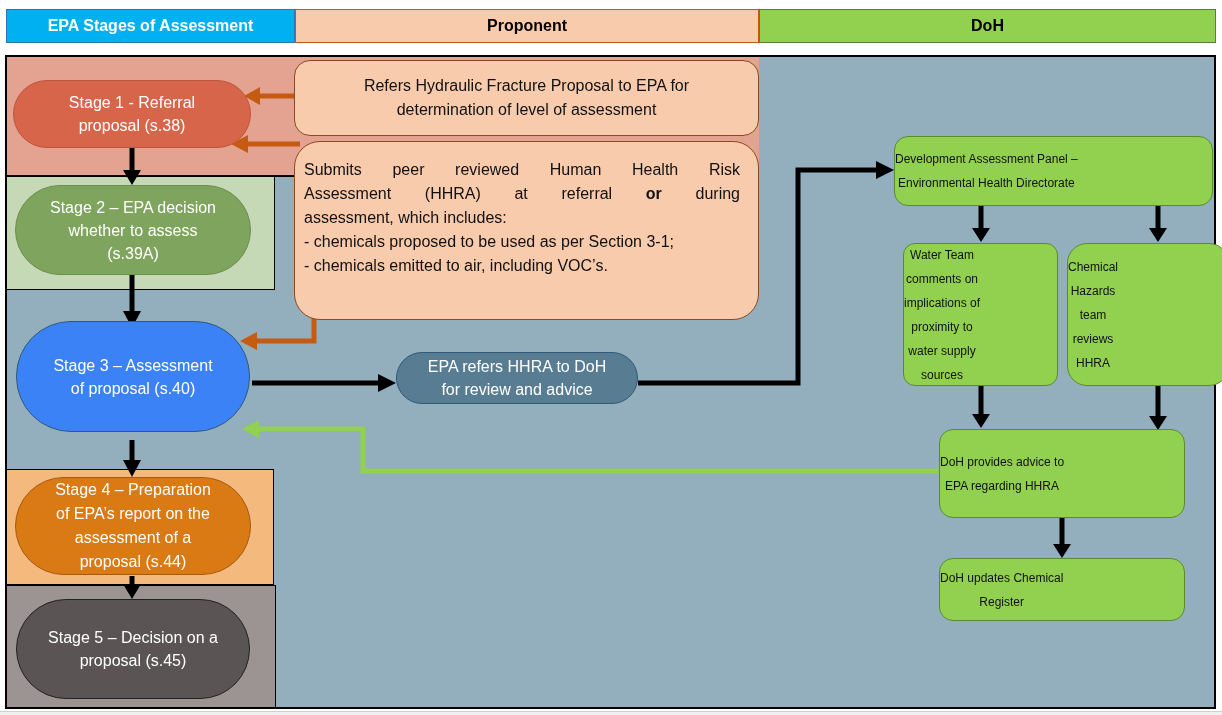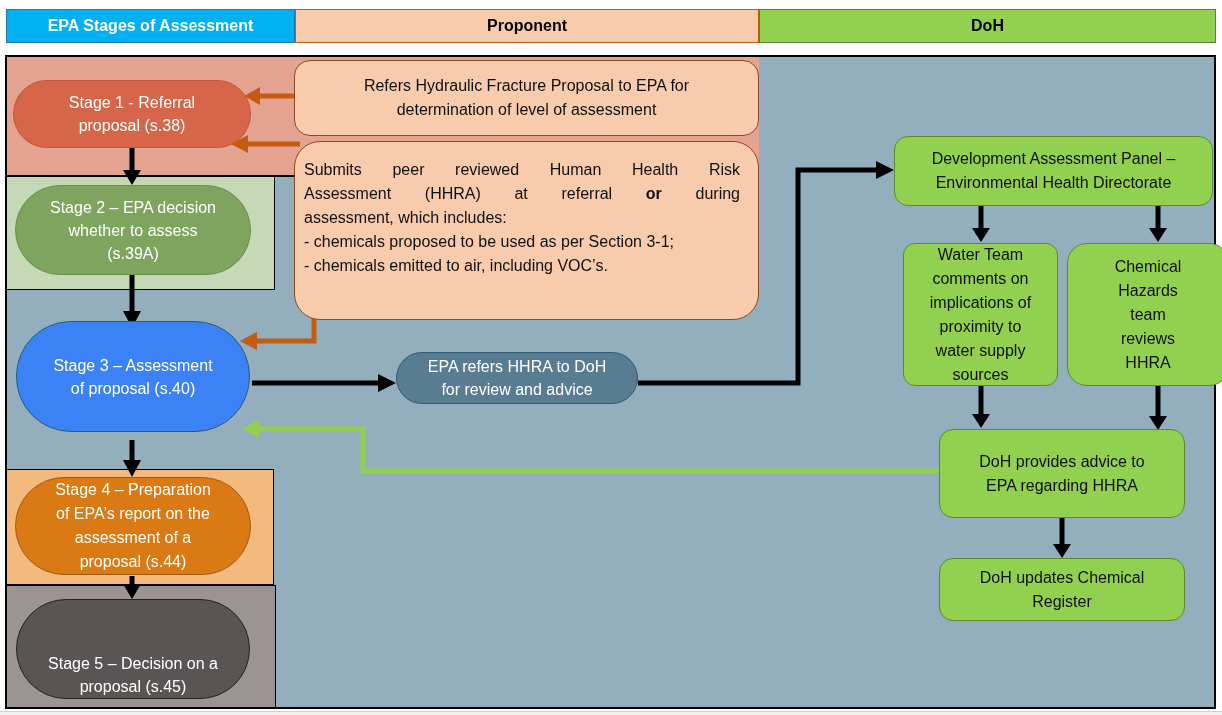--- a/index.html
+++ b/index.html
@@ -18,32 +18,32 @@
   .band2 { left:5px; top:176px; width:270px; height:114px; background:#c6d9b7; border:1px solid #000; border-left:2px solid #000; }
   .band4 { left:5px; top:469px; width:269px; height:116px; background:#f4b97c; border:1px solid #000; border-left:2px solid #000; }
   .band5 { left:5px; top:585px; width:271px; height:124px; background:#9b9493; border:1px solid #000; border-left:2px solid #000; border-bottom:2px solid #000; }
 
   .pill { position:absolute; box-sizing:border-box; display:flex; align-items:center; justify-content:center;
           text-align:center; color:#ffffff; font-size:16px; line-height:23px; }
   .s1 { left:13px; top:80px; width:238px; height:68px; border-radius:34px; background:#d6654a; border:1px solid #c0553c; }
   .s2 { left:15px; top:185px; width:236px; height:90px; border-radius:45px; background:#7fa45e; border:1px solid #6a8e4e; }
   .s3 { left:16px; top:321px; width:234px; height:111px; border-radius:55px; background:#3b82f6; border:1px solid #2f5a78; }
   .s4 { left:15px; top:477px; width:236px; height:98px; border-radius:49px; background:#d97a14; border:1px solid #a65a10; line-height:24px; }
-  .s5 { left:16px; top:599px; width:234px; height:100px; border-radius:53px; background:#5a5554; border:1px solid #222;align-items:flex-end; }
+  .s5 { left:16px; top:599px; width:234px; height:100px; border-radius:53px; background:#5a5554; border:1px solid #222; }
   .epa-refers { left:396px; top:352px; width:242px; height:52px; border-radius:32px; background:#587d93; border:1px solid #2f5a78; }
 
   .pbox { position:absolute; box-sizing:border-box; background:#f8cbad; border:1px solid #8a4a22; border-radius:16px;
           color:#111; font-size:16px; line-height:24px; }
   .p1 { left:294px; top:60px; width:465px; height:76px; display:flex; align-items:center; justify-content:center; text-align:center; }
   .p2 { left:294px; top:141px; width:465px; height:179px; padding:16px 18px 0 9px; border-radius:26px; }
   .p2 .just { text-align:justify; text-align-last:justify; }
   .p2 b { font-weight:bold; }
 
   .gbox { position:absolute; box-sizing:border-box; background:#92d050; border:1px solid #5a8a32; border-radius:14px;
-          color:#111; font-size:16px; line-height:24px; display:flex; align-items:center; justify-content:center; text-align:center; }
+          color:#111; font-size:12px; line-height:24px; display:flex; align-items:center; text-align:center; }
   .dap { left:894px; top:136px; width:319px; height:70px; }
   .water { left:903px; top:243px; width:155px; height:143px; border-radius:12px; }
   .chem { left:1067px; top:243px; width:162px; height:143px; border-radius:20px; }
   .advice { left:939px; top:429px; width:246px; height:89px; }
   .register { left:939px; top:558px; width:246px; height:63px; }
 
   svg.arrows { position:absolute; left:0; top:0; width:1222px; height:715px; pointer-events:none; }
   .bottom-strip { position:absolute; left:0; top:711px; width:1222px; height:4px; background:#f0f0f0; border-top:1px solid #d0d0d0; }
 </style>
 </head>

